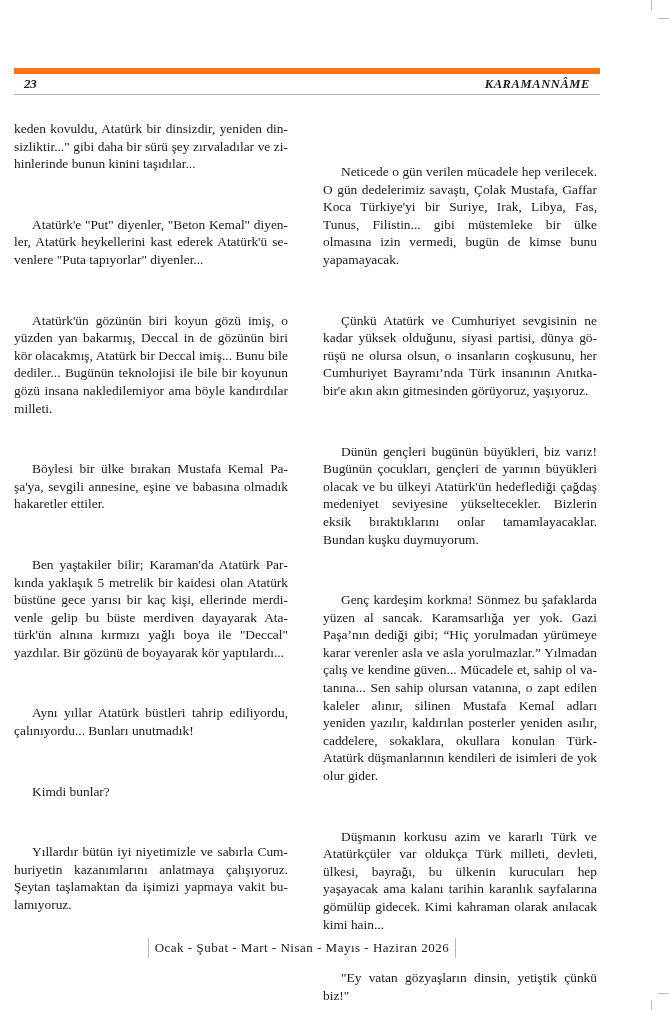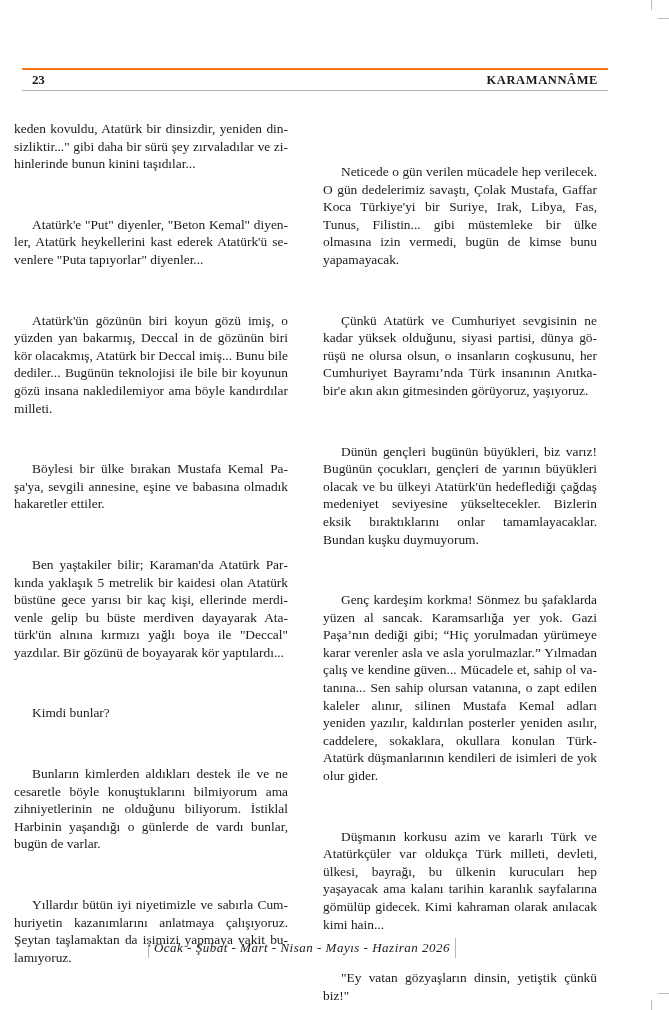--- a/index.html
+++ b/index.html
@@ -3,22 +3,22 @@
   <meta charset="utf-8">
   <style>
     html, body { margin: 0; padding: 0; background: #ffffff; }
     body {
       width: 669px; height: 1010px; position: relative; overflow: hidden;
       font-family: "Liberation Serif", "DejaVu Serif", serif;
       color: #1a1a1a;
     }
     .crop-mark { position: absolute; background: #bdbdbd; }
     .header {
-      position: absolute; left: 22px; top: 68px; width: 586px; height: 20px;
-      border-top: 2px solid #f97316; border-bottom: 1px solid #b5b5b5;
+      position: absolute; left: 14px; top: 68px; width: 586px; height: 20px;
+      border-top: 6px solid #f97316; border-bottom: 1px solid #b5b5b5; font-style: italic;
     }
     .header .page-num {
       position: absolute; left: 10px; top: 2px;
       font-weight: bold; font-size: 13px; letter-spacing: -0.3px;
     }
     .header .mag-title {
       position: absolute; right: 10px; top: 3px;
       font-weight: bold; font-size: 12.5px; letter-spacing: 0.6px; margin-left: 36px;
     }
     .column {
@@ -30,21 +30,21 @@
     .col-right { left: 323px; width: 274px; }
     .column p { margin: 0 0 9px 0; text-indent: 0; }
     .column p.indent { text-indent: 18px; margin-top: 43px; }
     .column p.quote { margin-top: 36px; }
     .footer {
       position: absolute; left: 148px; top: 938px; width: 306px; height: 20px;
       border-left: 1px solid #b5b5b5; border-right: 1px solid #b5b5b5;
       text-align: center;
     }
     .footer span {
-      font-style: italic; font-size: 13px; letter-spacing: 0.5px; line-height: 20px;
+      font-size: 13px; letter-spacing: 0.5px; line-height: 20px;
     }
   </style>
 </head>
 <body>
 
 <div class="crop-mark" style="left:651px; top:0; width:1px; height:10px;"></div>
 <div class="crop-mark" style="left:658px; top:18px; width:11px; height:1px;"></div>
 <div class="crop-mark" style="left:658px; top:993px; width:11px; height:1px;"></div>
 <div class="crop-mark" style="left:651px; top:1000px; width:1px; height:10px;"></div>
 
@@ -52,22 +52,22 @@
   <span class="page-num">23</span>
   <span class="mag-title">KARAMANNÂME</span>
 </div>
 
 <div class="column col-left">
   <p>keden kovuldu, Atatürk bir dinsizdir, yeniden din­sizliktir..." gibi daha bir sürü şey zırvaladılar ve zi­hinlerinde bunun kinini taşıdılar...</p>
   <p class="indent">Atatürk'e "Put" diyenler, "Beton Kemal" diyen­ler, Atatürk heykellerini kast ederek Atatürk'ü se­venlere "Puta tapıyorlar" diyenler...</p>
   <p class="indent">Atatürk'ün gözünün biri koyun gözü imiş, o yüzden yan bakarmış, Deccal in de gözünün biri kör olacakmış, Atatürk bir Deccal imiş... Bunu bile dediler... Bugünün teknolojisi ile bile bir koyunun gözü insana nakledilemiyor ama böyle kandırdılar milleti.</p>
   <p class="indent">Böylesi bir ülke bırakan Mustafa Kemal Pa­şa'ya, sevgili annesine, eşine ve babasına olmadık hakaretler ettiler.</p>
   <p class="indent">Ben yaştakiler bilir; Karaman'da Atatürk Par­kında yaklaşık 5 metrelik bir kaidesi olan Atatürk büstüne gece yarısı bir kaç kişi, ellerinde merdi­venle gelip bu büste merdiven dayayarak Ata­türk'ün alnına kırmızı yağlı boya ile "Deccal" yazdılar. Bir gözünü de boyayarak kör yaptılardı...</p>
+  <p class="indent">Aynı yıllar Atatürk büstleri tahrip ediliyordu, çalınıyordu... Bunları unutmadık!</p>
   <p class="indent">Kimdi bunlar?</p>
-  <p class="indent">Bunların kimlerden aldıkları destek ile ve ne ce­saretle böyle konuştuklarını bilmiyorum ama zih­niyetlerinin ne olduğunu biliyorum. İstiklal Harbinin yaşandığı o günlerde de vardı bunlar, bugün de varlar.</p>
   <p class="indent">Yıllardır bütün iyi niyetimizle ve sabırla Cum­huriyetin kazanımlarını anlatmaya çalışıyoruz. Şeytan taşlamaktan da işimizi yapmaya vakit bu­lamıyoruz.</p>
 </div>
 
 <div class="column col-right">
   <p class="indent">Neticede o gün verilen mücadele hep verilecek. O gün dedelerimiz savaştı, Çolak Mustafa, Gaffar Koca Türkiye'yi bir Suriye, Irak, Libya, Fas, Tunus, Filistin... gibi müstemleke bir ülke olmasına izin vermedi, bugün de kimse bunu yapamayacak.</p>
   <p class="indent">Çünkü Atatürk ve Cumhuriyet sevgisinin ne kadar yüksek olduğunu, siyasi partisi, dünya gö­rüşü ne olursa olsun, o insanların coşkusunu, her Cumhuriyet Bayramı’nda Türk insanının Anıtka­bir'e akın akın gitmesinden görüyoruz, yaşıyoruz.</p>
   <p class="indent">Dünün gençleri bugünün büyükleri, biz varız! Bugünün çocukları, gençleri de yarının büyükleri olacak ve bu ülkeyi Atatürk'ün hedeflediği çağdaş medeniyet seviyesine yükseltecekler. Bizlerin eksik bıraktıklarını onlar tamamlayacaklar. Bundan kuşku duymuyorum.</p>
   <p class="indent">Genç kardeşim korkma! Sönmez bu şafaklarda yüzen al sancak. Karamsarlığa yer yok. Gazi Paşa’nın dediği gibi; “Hiç yorulmadan yürümeye karar verenler asla ve asla yorulmazlar.” Yılmadan çalış ve kendine güven... Mücadele et, sahip ol va­tanına... Sen sahip olursan vatanına, o zapt edilen kaleler alınır, silinen Mustafa Kemal adları yeniden yazılır, kaldırılan posterler yeniden asılır, cadde­lere, sokaklara, okullara konulan Türk-Atatürk düşmanlarının kendileri de isimleri de yok olur gider.</p>
   <p class="indent">Düşmanın korkusu azim ve kararlı Türk ve Ata­türkçüler var oldukça Türk milleti, devleti, ülkesi, bayrağı, bu ülkenin kurucuları hep yaşayacak ama kalanı tarihin karanlık sayfalarına gömülüp gide­cek. Kimi kahraman olarak anılacak kimi hain...</p>
   <p class="indent quote">"Ey vatan gözyaşların dinsin, yetiştik çünkü biz!"</p>

